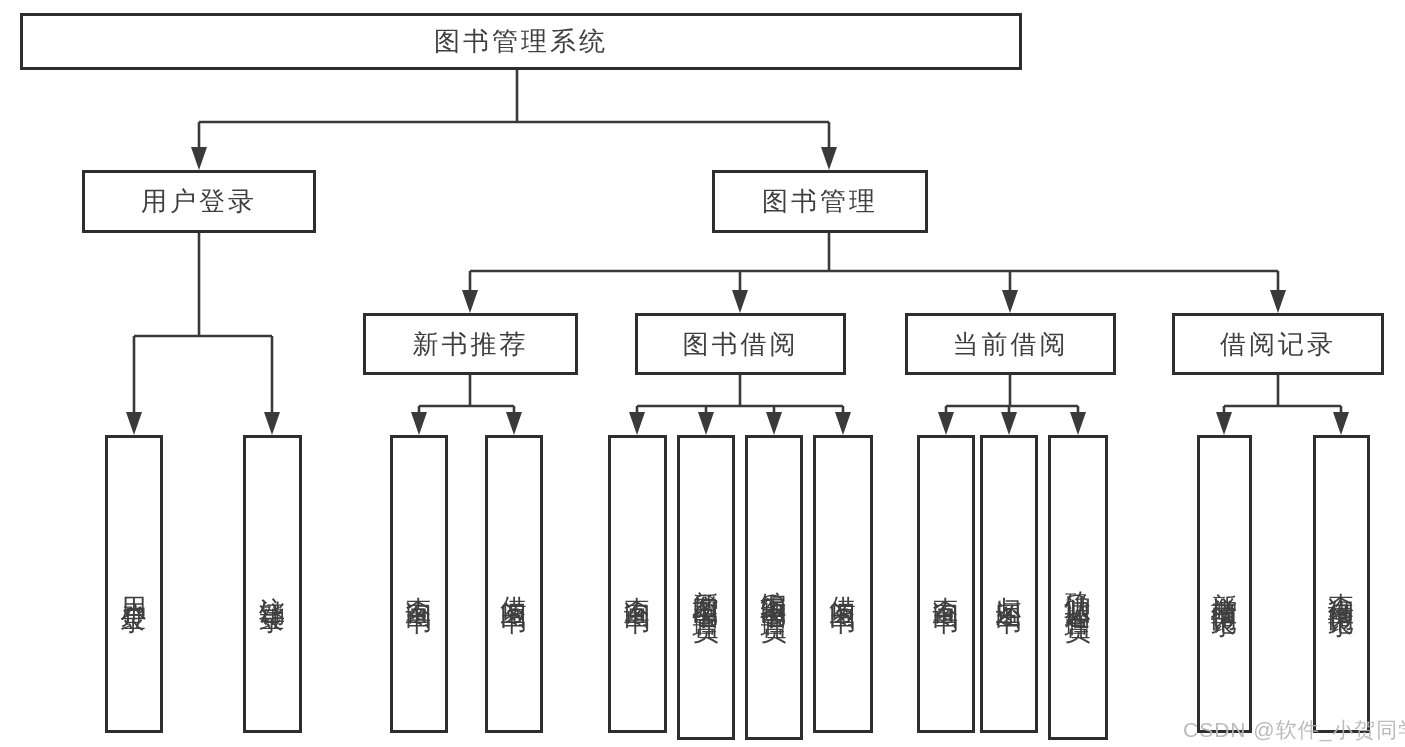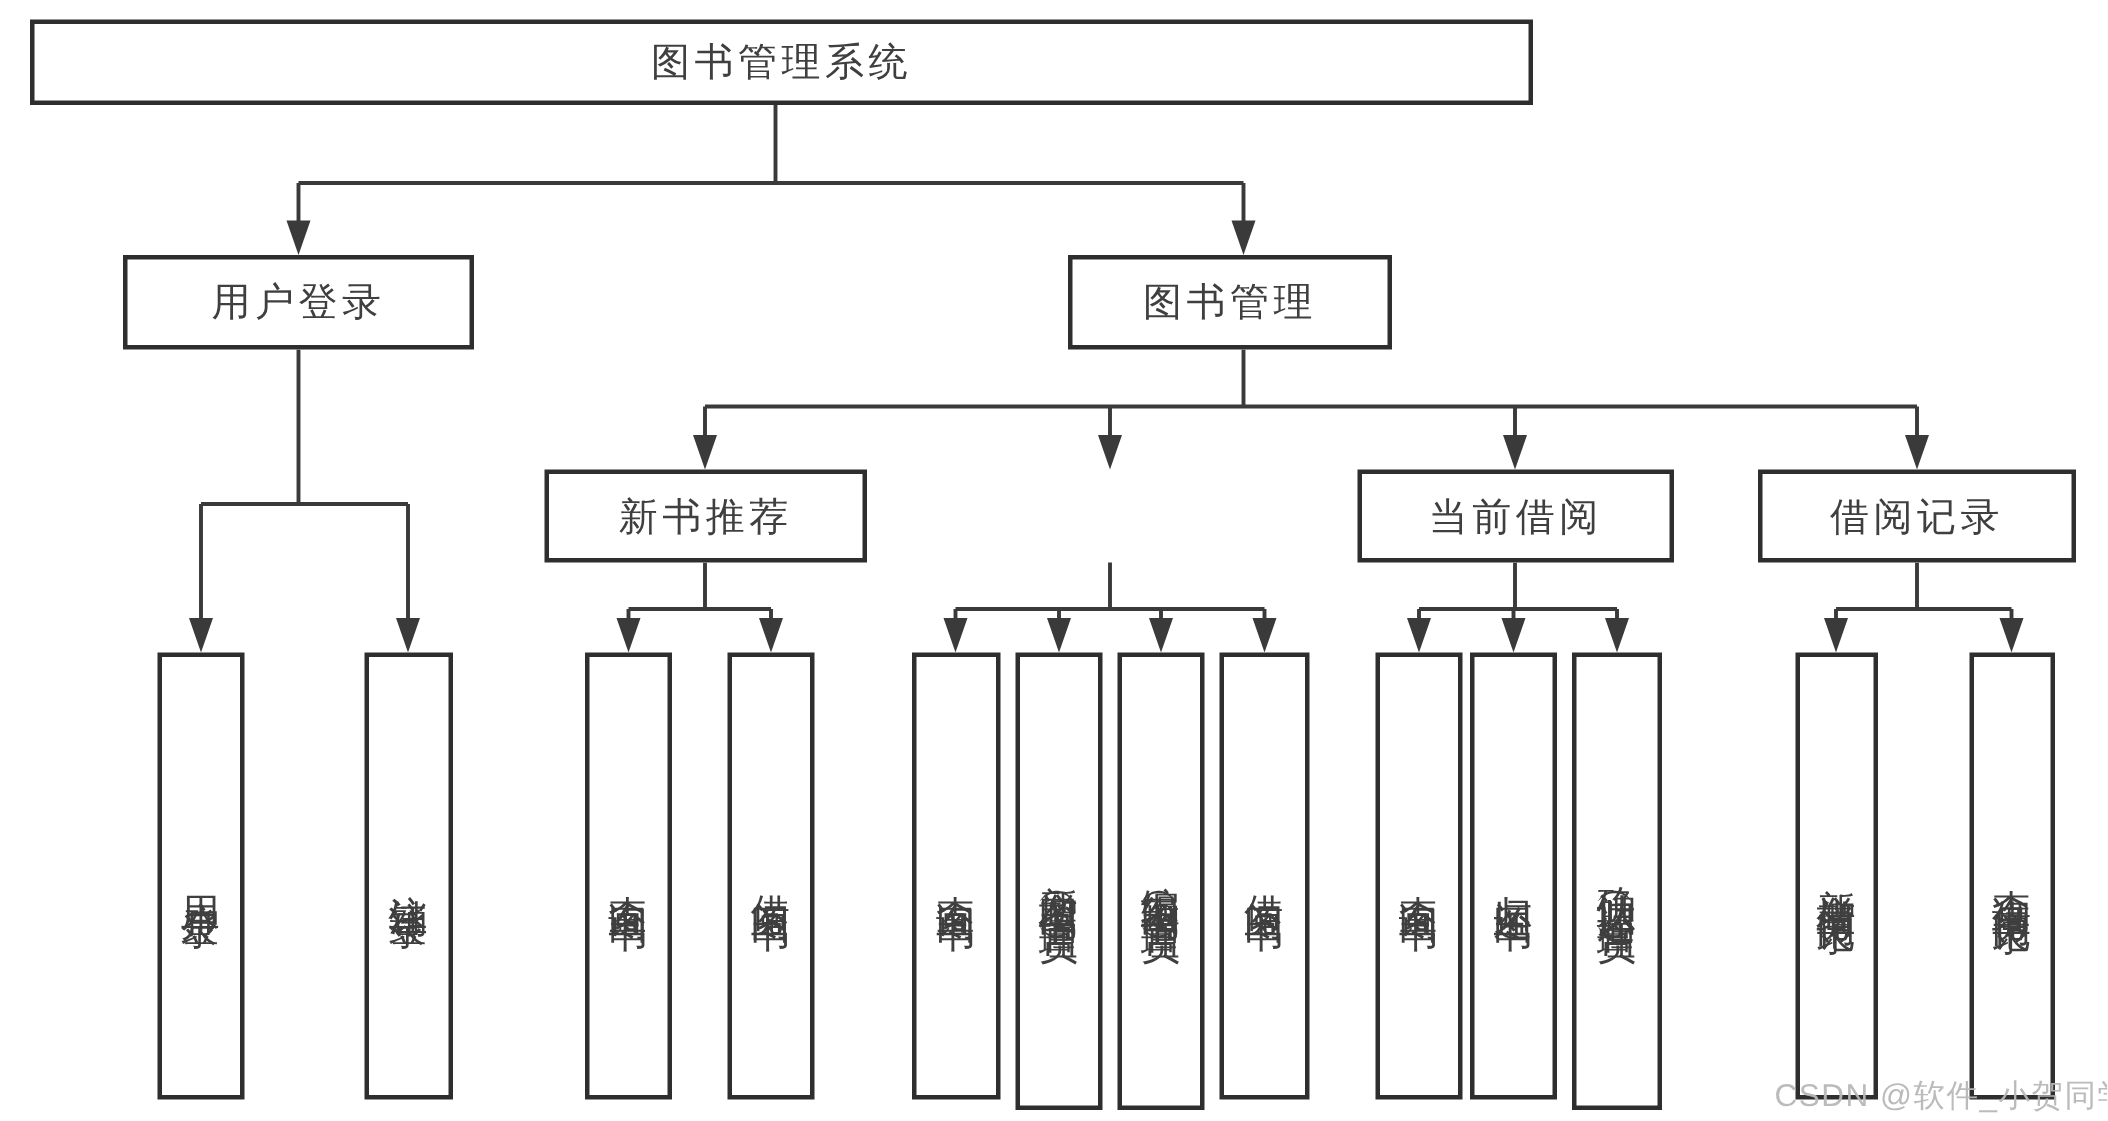--- a/index.html
+++ b/index.html
@@ -82,20 +82,21 @@
       <polygon points="1216,412 1232,412 1224,435" fill="var(--connector)"></polygon>
       <polygon points="1333,412 1349,412 1341,435" fill="var(--connector)"></polygon>
     </svg>
 
   <div class="node h" style="left:20px;top:13px;width:1002px;height:57px">图书管理系统</div>
 
   <div class="node h" style="left:82px;top:170px;width:234px;height:63px">用户登录</div>
   <div class="node h" style="left:712px;top:170px;width:216px;height:63px">图书管理</div>
 
   <div class="node h" style="left:363px;top:313px;width:215px;height:62px">新书推荐</div>
+  <div class="node h" style="left:635px;top:313px;width:211px;height:62px">图书借阅</div>
   <div class="node h" style="left:905px;top:313px;width:211px;height:62px">当前借阅</div>
   <div class="node h" style="left:1172px;top:313px;width:212px;height:62px">借阅记录</div>
 
   <div class="node v" style="left:105px;top:435px;width:58px;height:298px">用户登录</div>
   <div class="node v" style="left:243px;top:435px;width:59px;height:298px">注销登录</div>
 
   <div class="node v" style="left:390px;top:435px;width:58px;height:298px">查询图书</div>
   <div class="node v" style="left:485px;top:435px;width:58px;height:298px">借阅图书</div>
 
   <div class="node v" style="left:608px;top:435px;width:59px;height:298px">查询图书</div>

